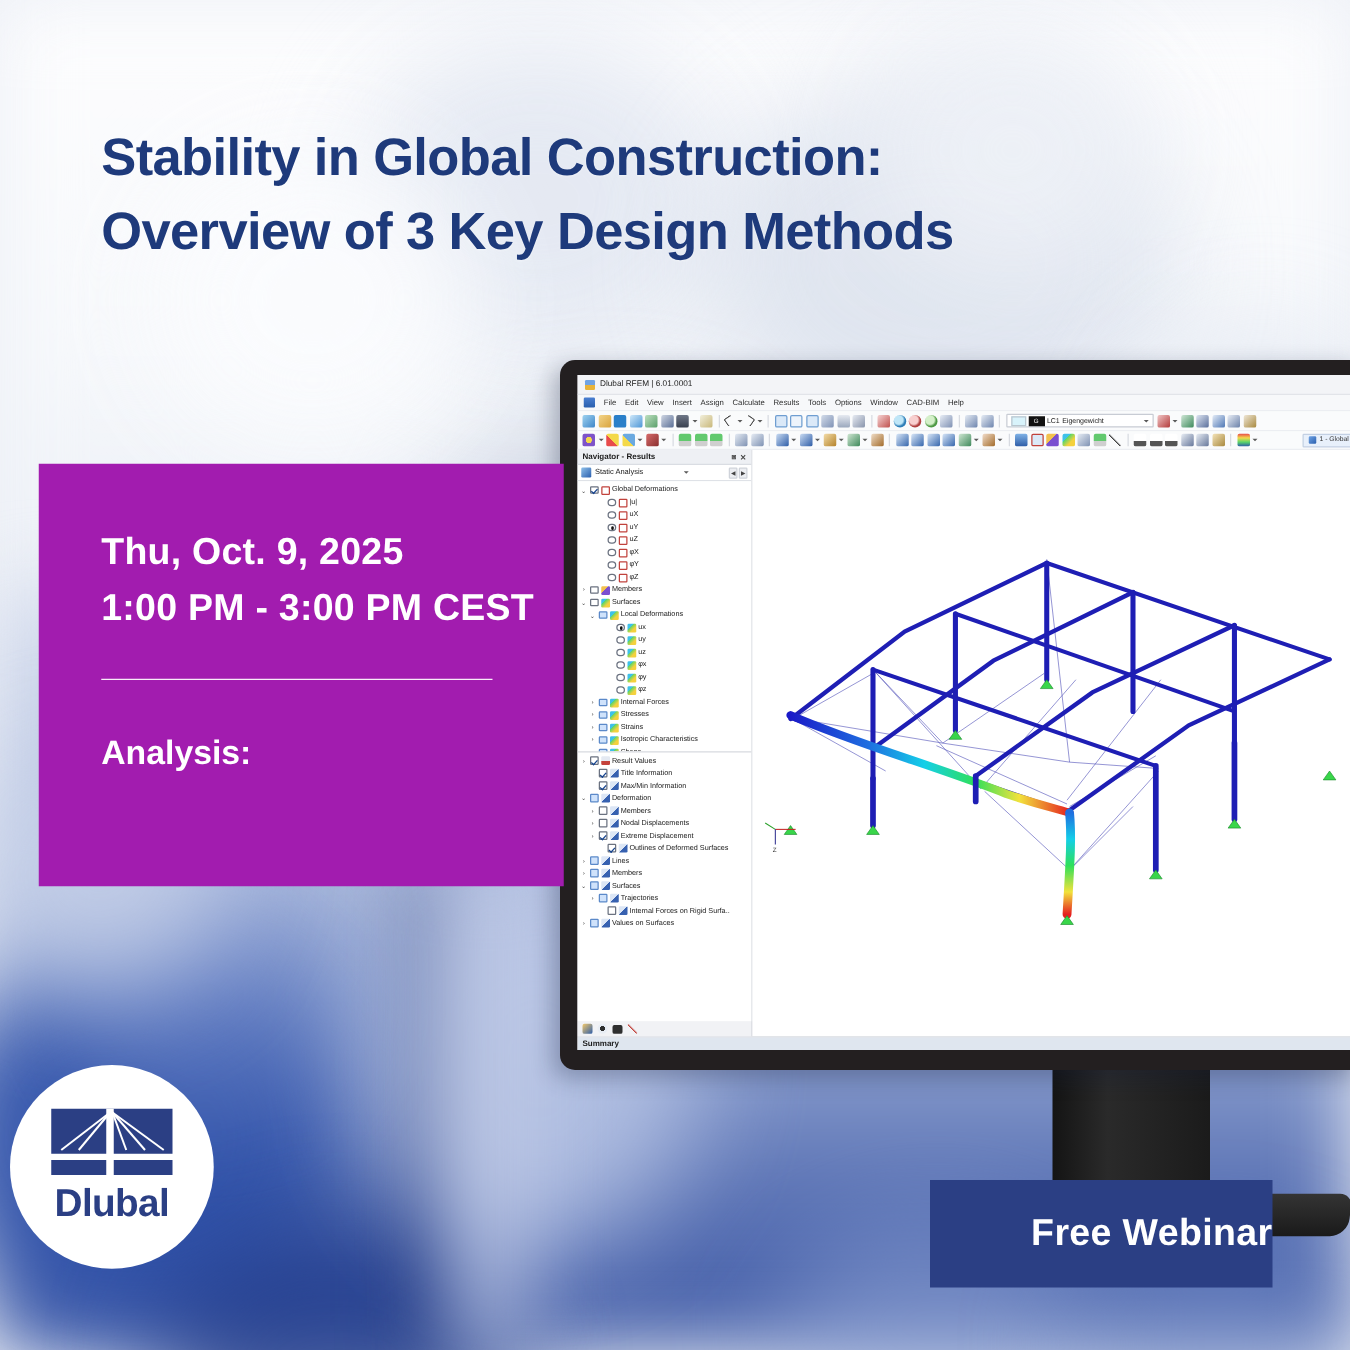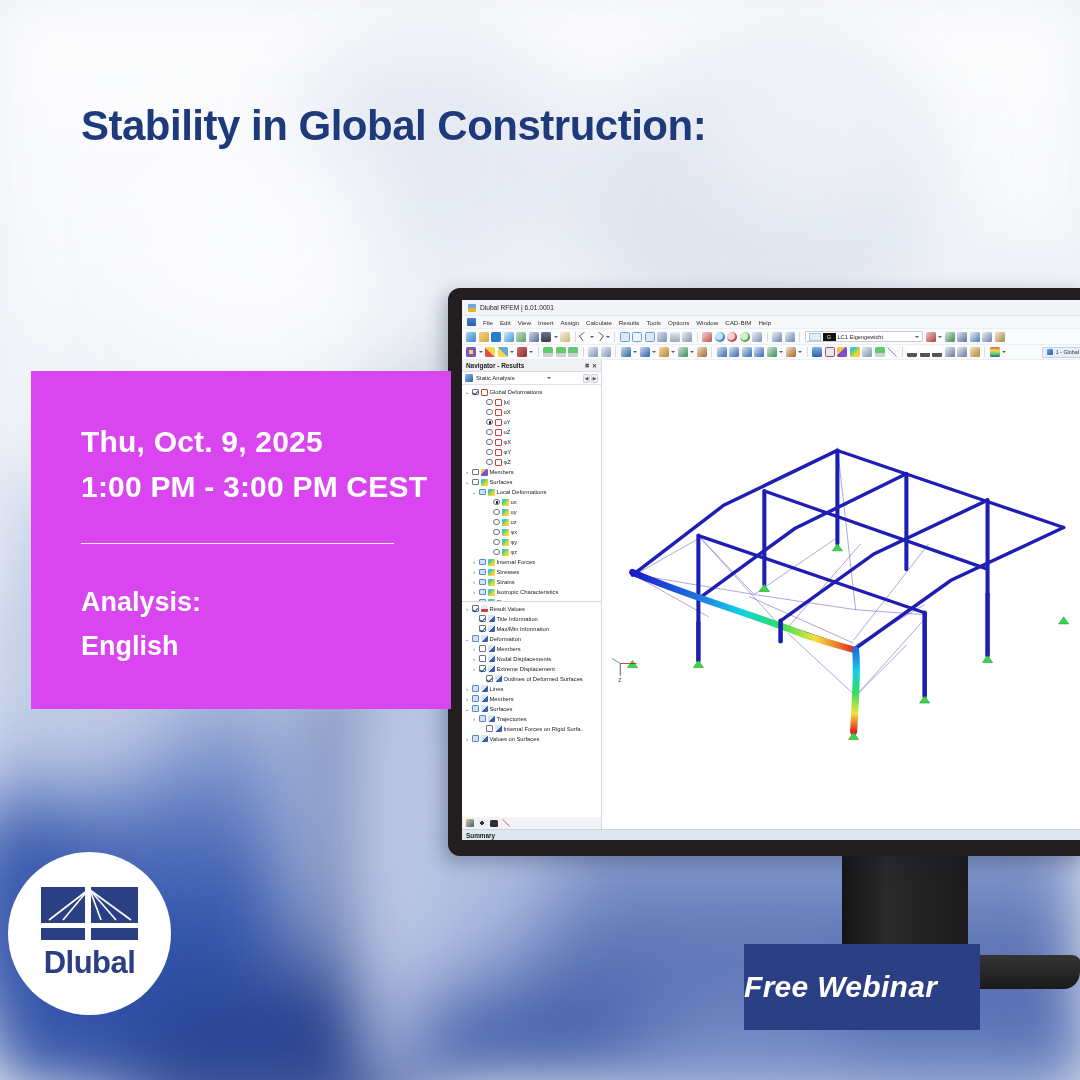--- a/index.html
+++ b/index.html
@@ -27,21 +27,21 @@
     font-size: 42px;
     line-height: 59px;
     letter-spacing: -0.5px;
     text-shadow: 0 1px 2px rgba(255,255,255,.45);
   }
   #title .l2 { display: block; }
 
   
   #info-card {
     position: absolute; left: 31px; top: 371px; width: 420px; height: 338px;
-    background: #d946ef; z-index: 6;
+    background: #a21caf; z-index: 6;
     color: #ffffff;
     padding: 48px 0 0 50px;
   }
   #info-card .line { font-size: 30px; font-weight: 600; line-height: 45px; letter-spacing: .2px; }
   #info-card hr.sep {
     border: none; border-top: 1.6px solid rgba(255,255,255,.92);
     width: 313px; margin: 34px 0 36px 0;
   }
   #info-card .lang-label { font-size: 27px; font-weight: 600; line-height: 44px; }
   #info-card .lang-value { font-size: 27px; font-weight: 600; line-height: 44px; }
@@ -54,24 +54,24 @@
   }
   #logo-badge .mark { width: 97px; height: 53px; position: relative; }
   #logo-badge .mark .deck { position:absolute; left:0; bottom:0; width:97px; height:12px; background:#2b3f84; }
   #logo-badge .mark .span { position:absolute; left:0; top:0; width:97px; height:36px; background:#2b3f84; overflow:hidden;}
   #logo-badge .mark .pylon { position:absolute; left:44px; top:0; width:6px; height:53px; background:#fff; z-index:3;}
   #logo-badge .mark svg { position:absolute; left:0; top:0; }
   #logo-badge .wordmark { color:#2b3f84; font-size:31px; font-weight:700; letter-spacing:-0.5px; margin-top:5px; }
 
   
   #cta {
-    position: absolute; left: 744px; top: 944px; width: 236px; height: 86px;
+    position: absolute; left: 744px; top: 944px; width: 274px; height: 86px;
     background: #2b3f84; z-index: 7;
-    display: flex; align-items: center; justify-content: flex-start;
-    color: #fff; font-size: 30px; font-weight: 600; letter-spacing: .3px; font-style: italic;
+    display: flex; align-items: center; justify-content: flex-end;
+    color: #fff; font-size: 30px; font-weight: 600; letter-spacing: .3px;
   }
 
   
   #monitor {
     position: absolute; left: 448px; top: 288px; width: 640px; height: 568px; z-index: 5;
     background: #231f20; border-radius: 12px 0 0 12px; padding: 12px 0 16px 14px;
     box-shadow: -5px 6px 18px rgba(20,30,60,.30);
   }
   #stand {
     position:absolute; left:842px; top:853px; width:126px; height:120px; z-index:4;
@@ -180,28 +180,28 @@
   <div class="blob" style="left:280px;  top:30px;  width:300px; height:260px; background:#e3e8f2; opacity:.9;"></div>
   <div class="blob" style="left:560px;  top:60px;  width:380px; height:300px; background:#cdd6e6; opacity:.55;"></div>
   <div class="blob" style="left:700px;  top:20px;  width:220px; height:200px; background:#eef1f7; opacity:.9;"></div>
   <div class="blob" style="left:330px;  top:330px; width:320px; height:280px; background:#aeb9cf; opacity:.45;"></div>
   <div class="blob" style="left:120px;  top:120px; width:260px; height:240px; background:#fbfcfe; opacity:.9;"></div>
   <div class="blob" style="left:900px;  top:260px; width:220px; height:280px; background:#dfe5f0; opacity:.7;"></div>
 </div>
 
 <h1 id="title">
   <span class="l1">Stability in Global Construction:</span>
+  <span class="l2">Overview of 3 Key Design Methods</span>
 </h1>
 
 <div id="info-card">
   <div class="line">Thu, Oct. 9, 2025</div>
   <div class="line">1:00 PM - 3:00 PM CEST</div>
   <hr class="sep">
   <div class="lang-label">Analysis:</div>
-  <div class="lang-value">English</div>
 </div>
 
 <div id="stand"></div>
 <div id="stand-base"></div>
 
 <div id="monitor">
   <div id="app">
 
     <div class="app-titlebar">
       <span class="ico-sq" style="background:linear-gradient(180deg,#6fa3e5 50%,#e8b33a 51%);"></span>

